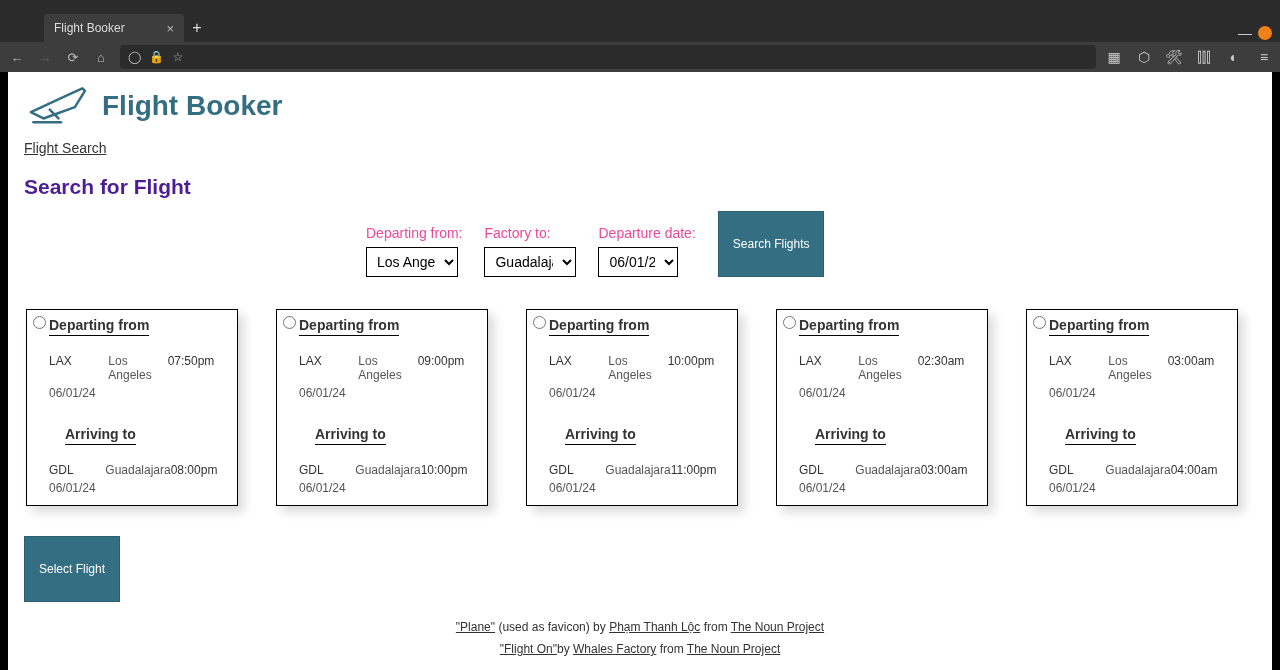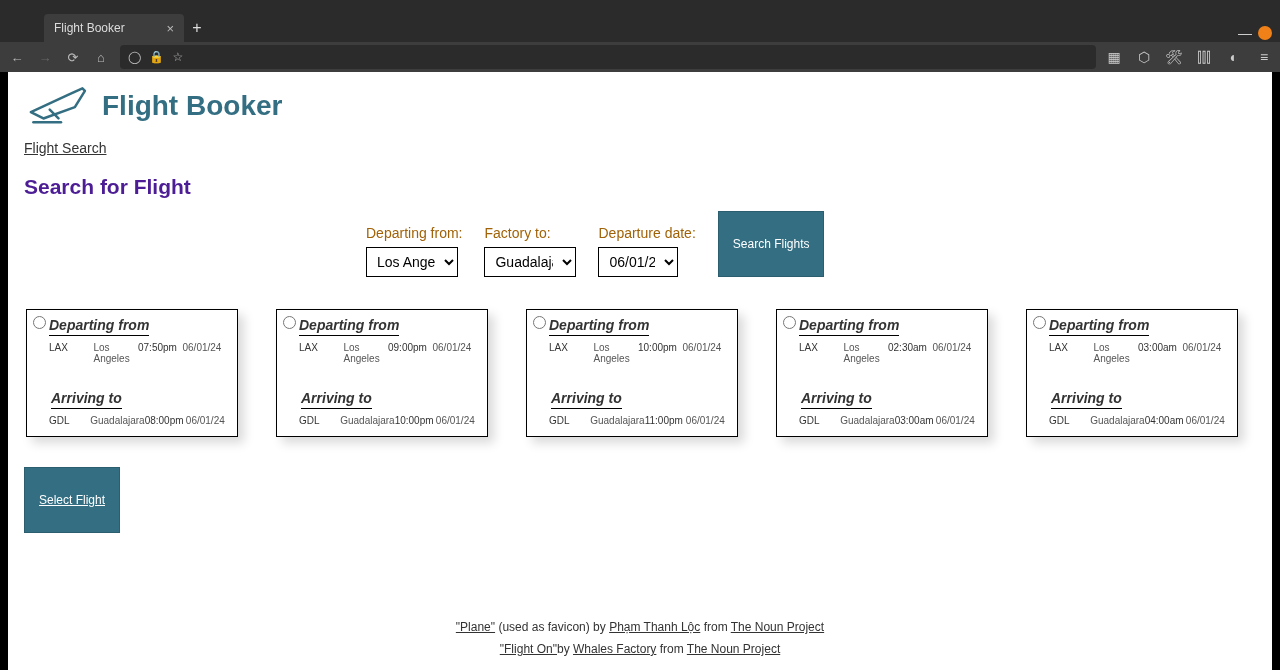--- a/index.html
+++ b/index.html
@@ -28,41 +28,41 @@
 
 
 .page { background:#fff; height:598px; width:1264px; margin-left:8px; margin-right:8px; padding:10px 16px 0 16px; color:#333; position:relative; overflow:hidden;}
 .brand-row { display:flex; align-items:center; gap:14px; }
 .brand-title { color:#336e82; font-size:28px; font-weight:bold; }
 .plane-logo svg { width:64px; height:44px; }
 .nav-link { color:#333; font-size:14px; display:inline-block; margin-top:10px; }
 h2.page-h { margin-top:18px; font-size:21px; font-weight:bold; color:#4c1d95; }
 
 .search-form { margin-top:12px; display:flex; gap:22px; align-items:flex-end; padding-left:342px;}
-.fld label{ display:block; font-size:14px; color:#a16207; margin-bottom:6px; }
+.fld label{ display:block; font-size:14px; color:#ec4899; margin-bottom:6px; }
 .fld select, .fld input.dateish {
   height:30px; border:1.5px solid #000; background:#fff; font-size:14px; padding:2px 6px;
 }
 .fld select.w-dep { width:92px; }
 .fld select.w-arr { width:92px; }
 .fld select.w-pax { width:118px; }
 .fld select.w-date{ width:80px; }
 .btn-primary {
   background:#336e82; color:#fff; border:1px solid #2b5e6e; padding:25px 14px; font-size:12px; cursor:pointer;
 }
-.btn-primary.select{ margin-top:30px;text-decoration:underline; }
+.btn-primary.select{ margin-top:30px; }
 
 .results-row { display:flex; gap:38px; margin-top:32px; margin-left:2px; }
 .card { width:212px; border:1.5px solid #000; padding:6px 10px 10px 10px; position:relative; background:#fff;
   box-shadow: 6px 6px 10px rgba(0,0,0,0.15);
 }
 .card input[type=radio]{ position:absolute; left:6px; top:6px; }
-.card .sec-head { font-weight:bold; font-size:14px; border-bottom:1.5px solid #000; display:inline-block; padding-bottom:2px; margin-left:12px;font-style:italic;}
-.card .sec-head.mt { margin-top:26px; margin-left:14px;}
-.grid2 { display:grid; grid-template-columns: 1fr 1fr 1fr 1fr; font-size:10px; margin-top:6px; margin-left:12px; row-gap:4px;}
+.card .sec-head { font-weight:bold; font-size:14px; border-bottom:1.5px solid #000; display:inline-block; padding-bottom:2px; margin-left:12px;}
+.card .sec-head.mt { margin-top:26px; margin-left:28px;}
+.grid2 { display:grid; grid-template-columns: 1fr 1fr 1fr; font-size:12px; margin-top:18px; margin-left:12px; row-gap:4px;}
 .grid2 .r { color:#555; }
 
 footer{ position:absolute; bottom:6px; left:0; right:0; text-align:center; font-size:12px; color:#333;}
 footer div{ margin-bottom:8px;}
 footer .u{ text-decoration:underline; }
 </style>
 </head>
 <body>
 
 <div class="chrome">

